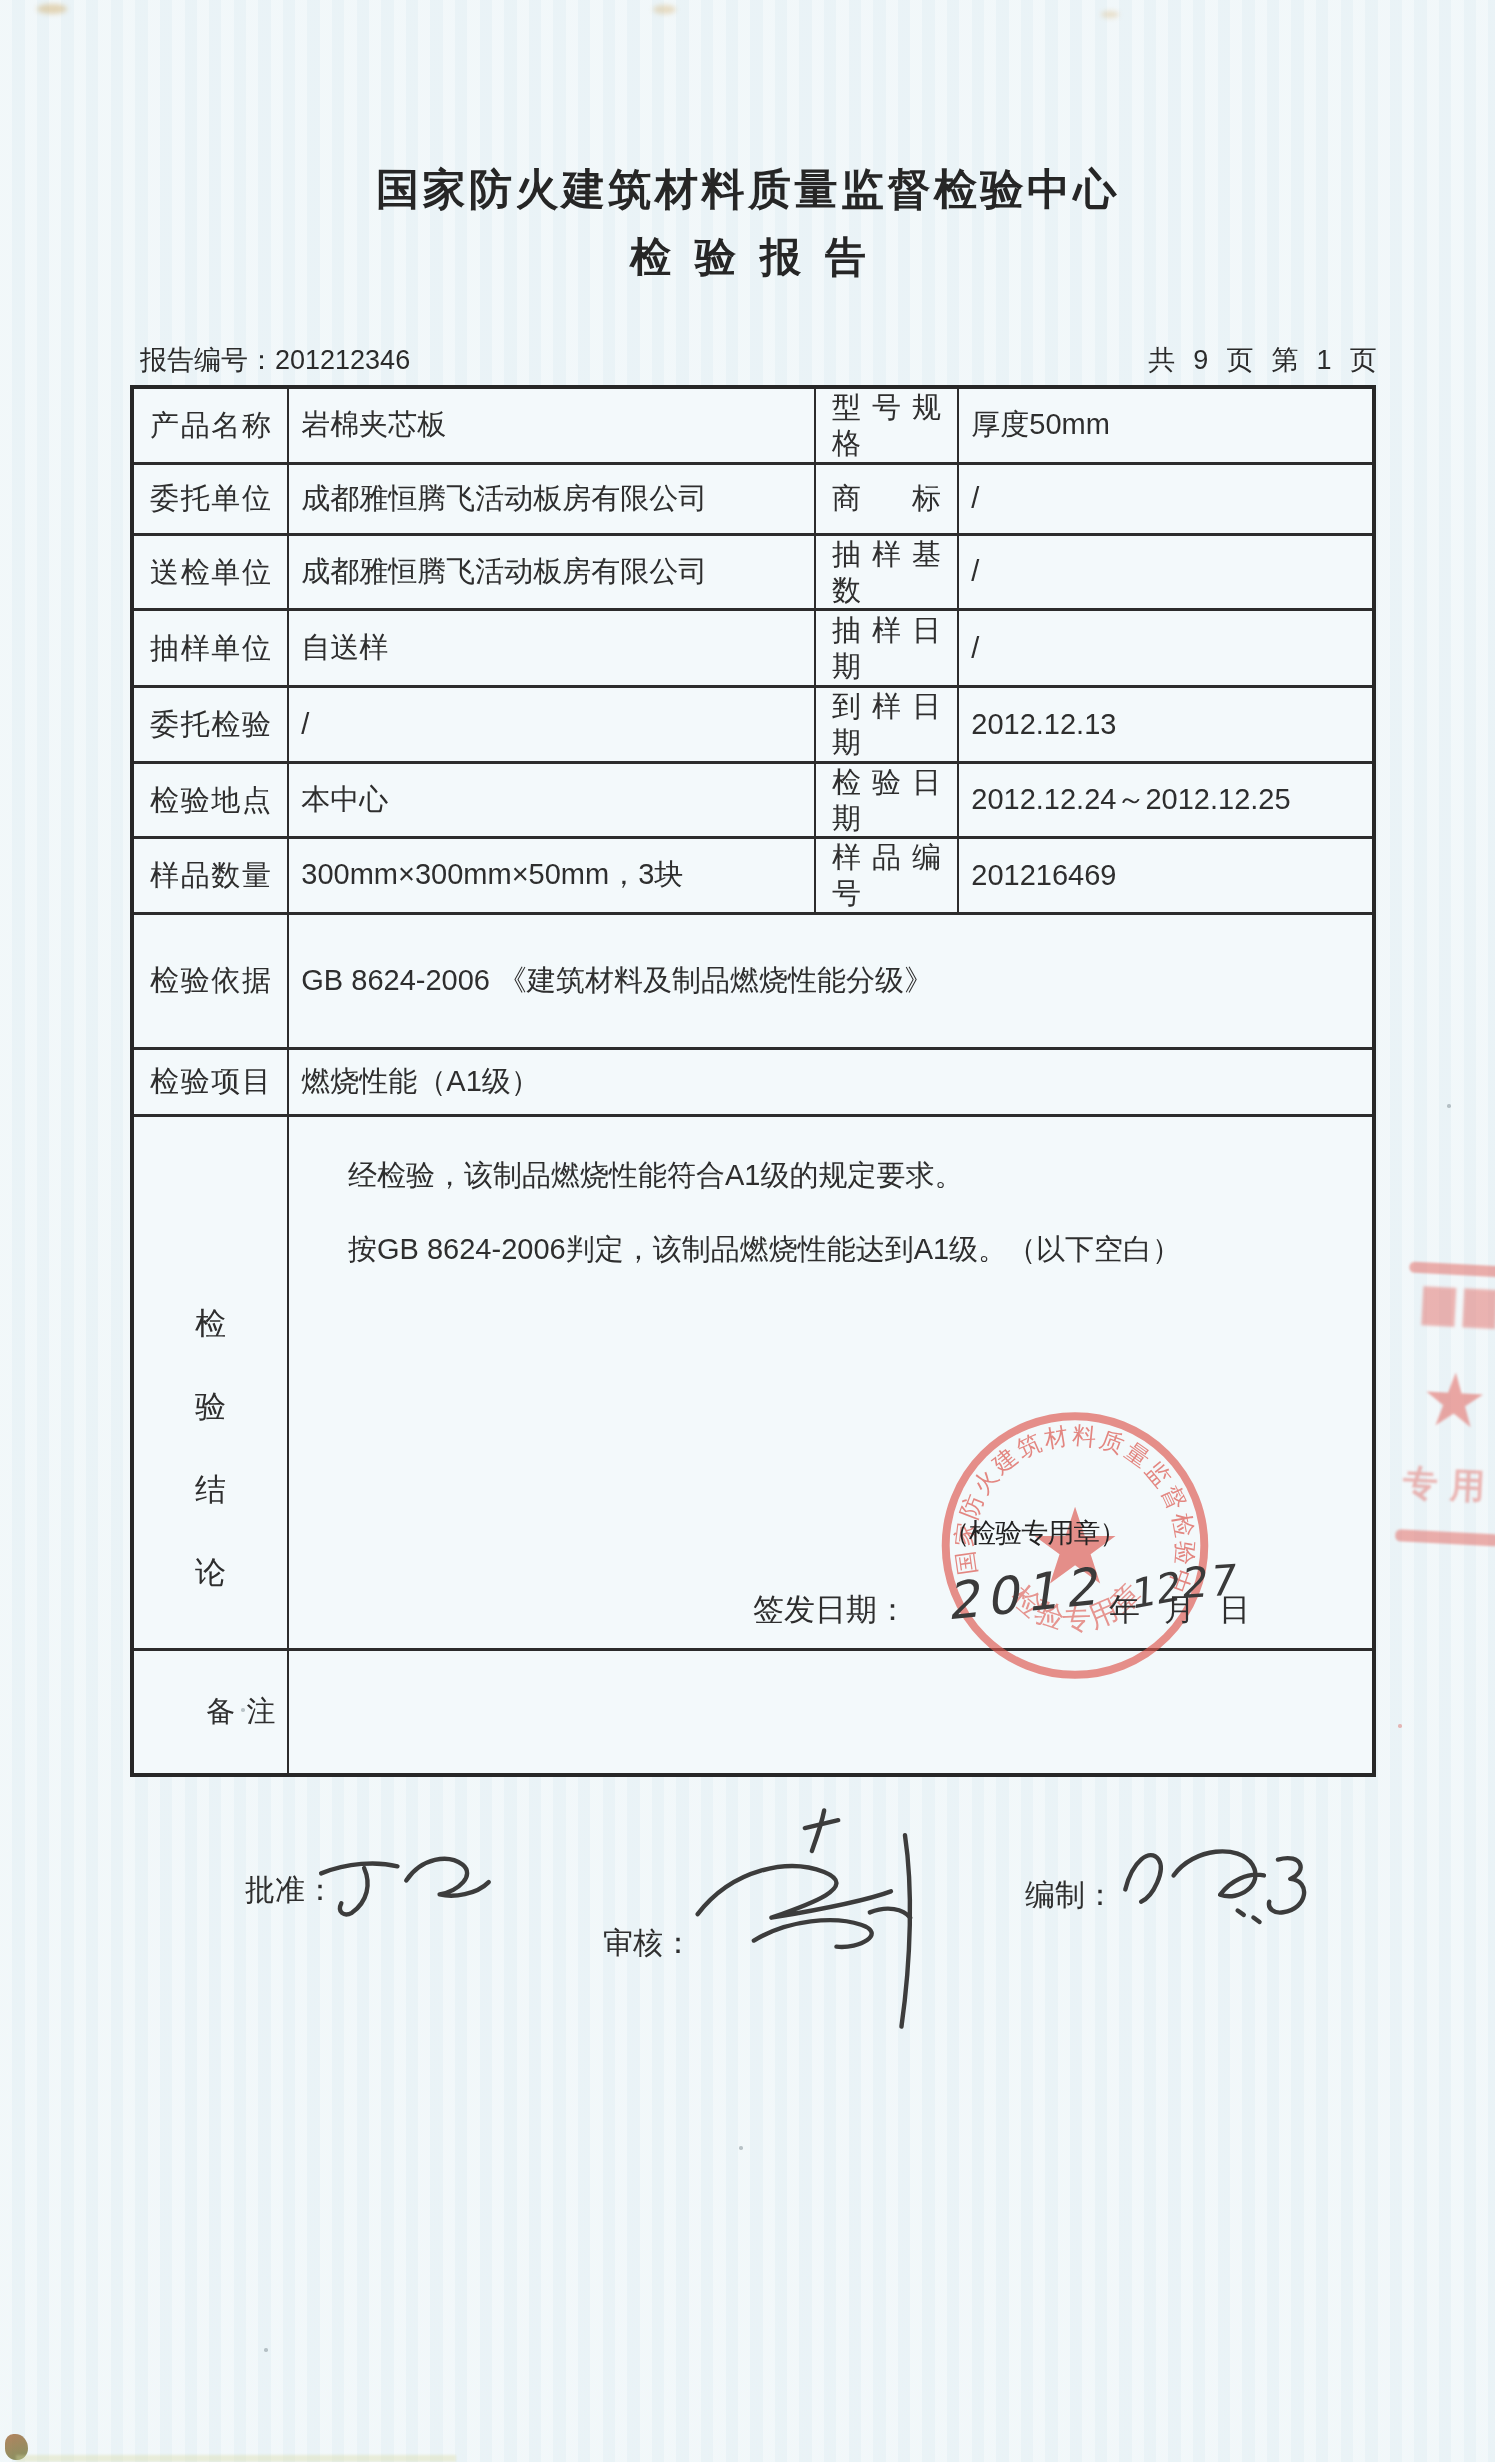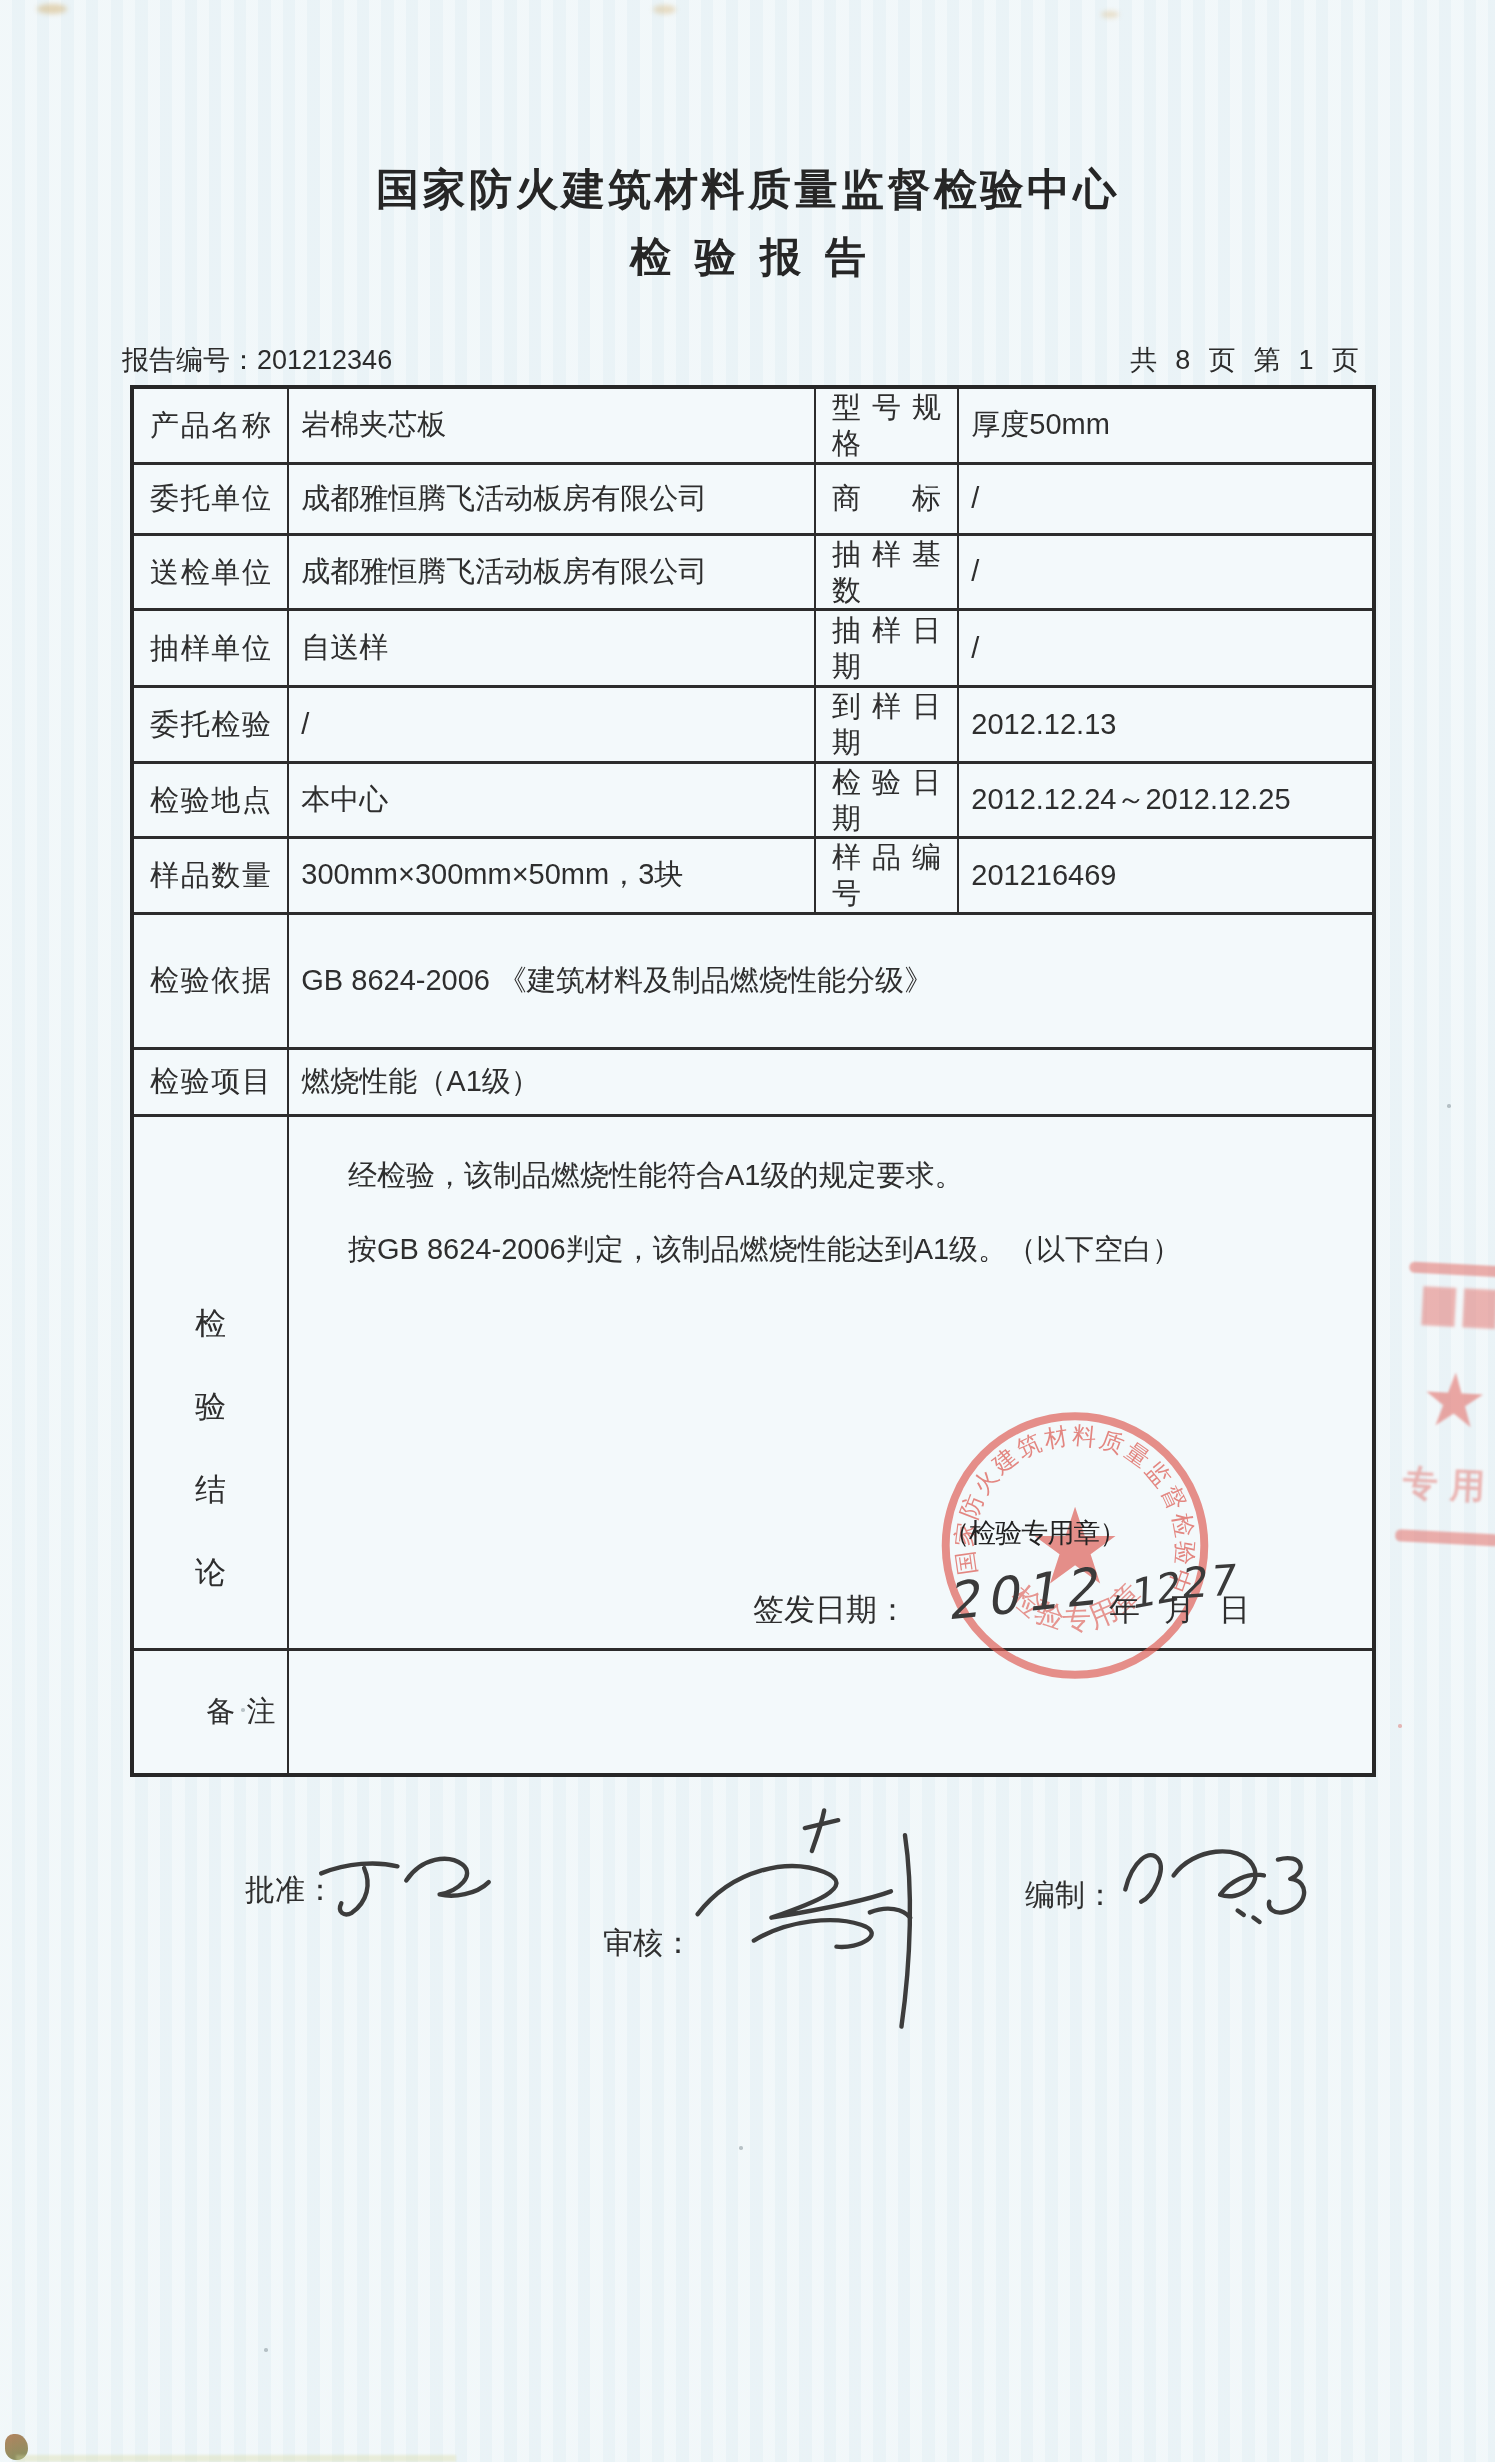--- a/index.html
+++ b/index.html
@@ -4,21 +4,21 @@
 <style>
   html,body{margin:0;padding:0;}
   body{font-family:"Liberation Sans","DejaVu Sans",sans-serif;background:#dfe8ec;}
   .page{position:relative;width:1496px;height:2462px;background:#edf5f8;overflow:hidden;color:#2b2b2b;
         background-image:repeating-linear-gradient(90deg, rgba(255,255,255,.25) 0 12.3px, rgba(210,228,236,.12) 12.3px 24.6px);}
   
   .title{position:absolute;top:161px;left:0;right:0;text-align:center;font-size:43px;font-weight:bold;
          letter-spacing:3.5px;color:#262626;}
   .subtitle{position:absolute;top:230px;left:0;right:0;text-align:center;font-size:41px;font-weight:bold;
          letter-spacing:24px;padding-left:24px;color:#262626;}
-  .meta{position:absolute;top:342px;left:122px;width:1242px;display:flex;justify-content:space-between;
+  .meta{position:absolute;top:342px;left:140px;width:1242px;display:flex;justify-content:space-between;
         font-size:27px;color:#2b2b2b;}
   .meta .pageinfo{letter-spacing:5.3px;}
   
   table.rpt{position:absolute;left:130px;top:385px;width:1242px;border-collapse:collapse;table-layout:fixed;
         background:#f3f9fb;border:4.4px solid #272727;}
   table.rpt td{border:2.6px solid #2c2c2c;border-top-width:3.5px;border-bottom-width:3.5px;
         font-size:29px;color:#2e2e2e;vertical-align:middle;overflow:visible;}
   td.lbl{padding:0 16px;}
   td.lbl .jl{display:block;text-align:justify;text-align-last:justify;line-height:1.25;}
   td.ctr{text-align:right;letter-spacing:11.4px;text-indent:11.4px;padding:0;}
@@ -74,21 +74,21 @@
 </head>
 <body>
 
 <div class="page">
 
   <div class="title">国家防火建筑材料质量监督检验中心</div>
   <div class="subtitle">检验报告</div>
 
   <div class="meta">
     <span><span>报告编号：</span><span>201212346</span></span>
-    <span class="pageinfo">共 8 页 第 1 页</span>
+    <span class="pageinfo">共 9 页 第 1 页</span>
   </div>
 
   <table class="rpt">
     <colgroup>
         <col style="width:156px">
         <col style="width:527px">
         <col style="width:143px">
         <col style="width:416px">
       </colgroup>
     <tbody>

